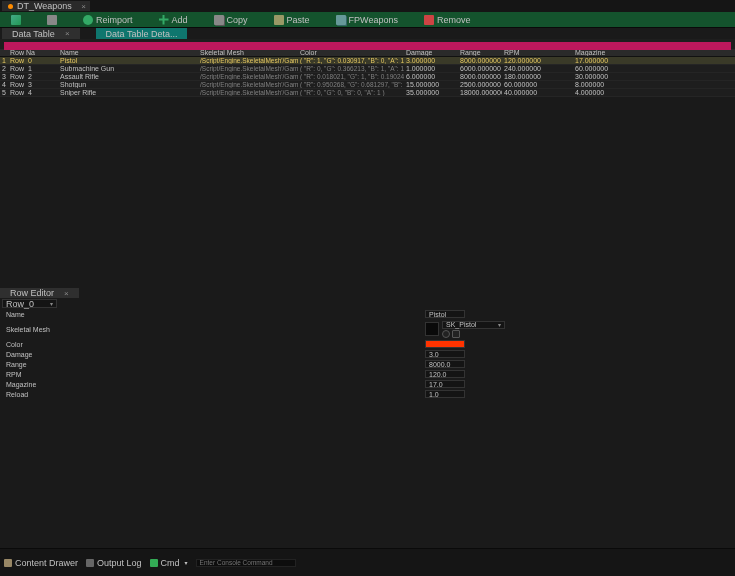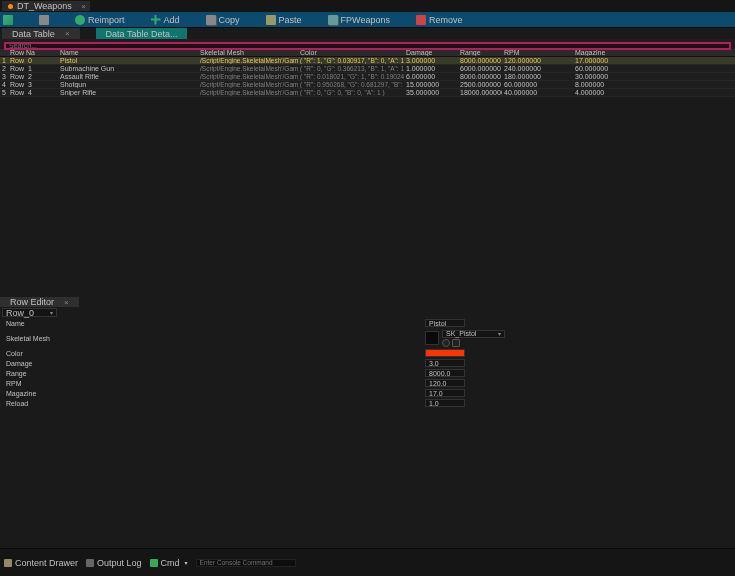--- a/index.html
+++ b/index.html
@@ -5,54 +5,54 @@
 * { margin: 0; padding: 0; box-sizing: border-box; font-family: "Segoe UI", Tahoma, sans-serif; font-size: 9px; color: #c0c0c0; }
 body { background: #1a1a1a; width: 735px; height: 576px; overflow: hidden; position: relative; }
 
 
 .tab-row { height: 12px; background: #151515; display: flex; align-items: center; padding-left: 2px; }
 .file-tab { background: #2a2a2a; padding: 1px 18px 1px 6px; height: 10px; display: flex; align-items: center; position: relative; font-size: 8px; }
 .file-tab .close { position: absolute; right: 4px; font-size: 8px; color: #888; }
 .file-tab .dot { width: 5px; height: 5px; border-radius: 50%; background: #ff8c00; margin-right: 4px; }
 
 
-.toolbar { height: 16px; background: #0c4a6e; display: flex; align-items: center; gap: 20px; padding: 0 0; border-bottom: 1px solid #0a0a0a; }
+.toolbar { height: 16px; background: #14532d; display: flex; align-items: center; gap: 20px; padding: 0 8px; border-bottom: 1px solid #0a0a0a; }
 .tb-btn { display: flex; align-items: center; gap: 3px; padding: 1px 3px; font-size: 8px; }
 .tb-ico { width: 10px; height: 10px; display: inline-block; }
 .ico-save { background: linear-gradient(135deg,#4a8,#295); border-radius:1px; }
 .ico-browse { background: #888; border-radius:1px; }
 .ico-reimport { background: #3a6; border-radius:50%; }
 .ico-add { background: #3a6; clip-path: polygon(40% 0,60% 0,60% 40%,100% 40%,100% 60%,60% 60%,60% 100%,40% 100%,40% 60%,0 60%,0 40%,40% 40%); }
 .ico-copy { background: #888; border-radius:1px; box-shadow:1px 1px 0 #555; }
 .ico-paste { background: #996; border-radius:1px; }
 .ico-dup { background: #699; border-radius:1px; box-shadow:1px 1px 0 #366; }
 .ico-remove { background: #c44; border-radius:1px; }
 
 
 .sub-tabs { height: 11px; background: #1a1a1a; display: flex; padding-left: 2px; gap:16px; }
 .sub-tab { padding: 1px 10px; background: #2f2f2f; font-size: 8px; display:flex; align-items:center; position:relative; }
 .sub-tab.inactive { background: #0f766e; color:#888; }
 .sub-tab .close { margin-left:10px; color:#888; font-size:8px; }
 
 
 .search-row { height: 10px; background: #1e1e1e; padding: 1px 4px; }
-.search-row input { background:#141414; border:2px solid #be185d; width:100%; height:8px; font-size:7px; color:#888; padding:0 3px; }
+.search-row input { background:#141414; border:4px solid #be185d; width:100%; height:8px; font-size:7px; color:#888; padding:0 3px; }
 
 
 .table { background:#1e1e1e; }
 .thead, .trow { display:grid; grid-template-columns: 8px 50px 140px 100px 106px 54px 44px 71px 140px; height:8px; align-items:center; }
 .thead { background:#2a2a2a; border-bottom:1px solid #111; }
 .thead > div, .trow > div { padding:0 2px; font-size:7px; overflow:hidden; white-space:nowrap; text-overflow:clip; }
 .trow { border-bottom:1px solid #252525; }
 .trow.sel { background:#3a3a28; }
 .trow.sel > div { color:#e6c862; }
 .trow .path { color:#808080; font-size:6.5px; }
 
 
-.row-editor { position:absolute; top:297px; left:0; right:0; background:#1a1a1a; }
+.row-editor { position:absolute; top:288px; left:0; right:0; background:#1a1a1a; }
 .re-tab { height:10px; display:flex; }
 .re-tab .sub-tab { font-size:8px; }
 .re-dropdown { width:55px; height:9px; background:#141414; border:1px solid #333; margin:1px 2px; font-size:7px; padding:0 3px; display:flex; align-items:center; position:relative; }
 .re-dropdown::after { content:"▾"; position:absolute; right:3px; font-size:6px; color:#888; }
 .cat-hdr { background:#2b2b2b; padding:1px 4px; font-size:7px; display:flex; align-items:center; gap:3px; }
 .cat-hdr::before { content:"▾"; font-size:6px; }
 
 .props { display:flex; }
 .prop-labels { width:425px; }
 .prop-labels > div { height:10px; padding:1px 6px; font-size:7px; display:flex; align-items:center; }

